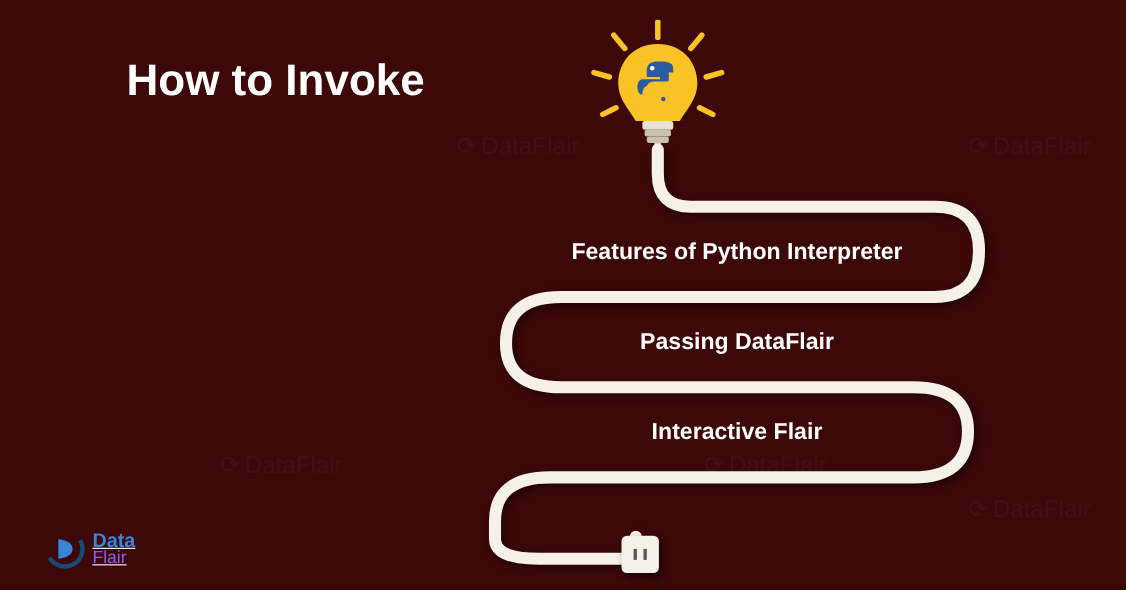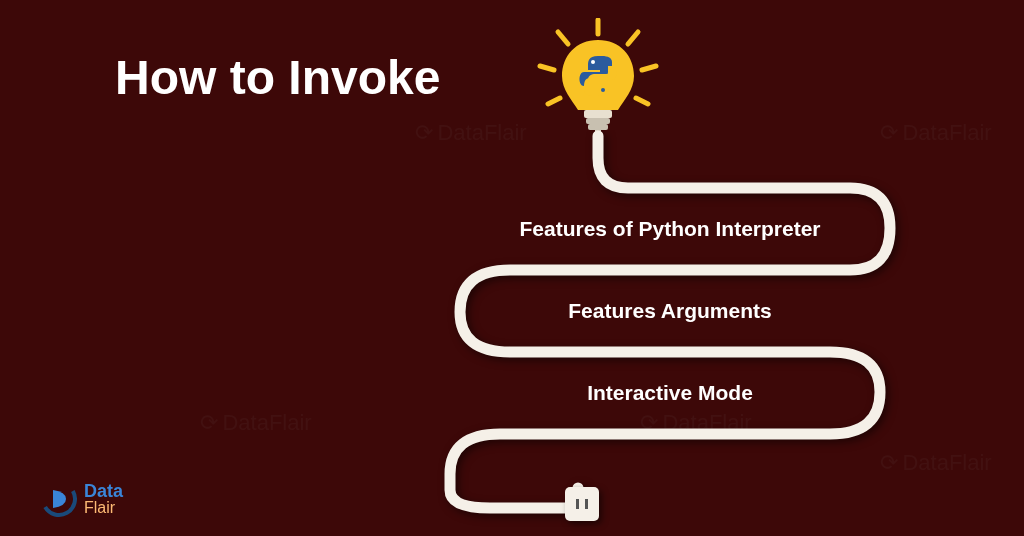--- a/index.html
+++ b/index.html
@@ -9,21 +9,21 @@
     background: #3d0808;
     font-family: Arial, Helvetica, sans-serif;
     position: relative;
     overflow: hidden;
   }
   .title {
     position: absolute;
     top: 48px;
     left: 115px;
     color: #fff;
-    font-size: 48px;
+    font-size: 40px;
     font-weight: 700;
     line-height: 1.25;
     text-align: center;
   }
   .bulb {
     position: absolute;
     top: 18px;
     left: 528px;
     width: 140px;
     height: 140px;
@@ -76,23 +76,24 @@
     bottom: 18px;
     left: 40px;
     display: flex;
     align-items: center;
     gap: 6px;
   }
   .logo-text {
     color: #fff;
     font-size: 18px;
     line-height: 1;
+    text-decoration: underline;
   }
   .logo-text .l1 { color: #3a85d8; font-weight: 700; }
-  .logo-text .l2 { color: #fdba74; font-weight: 400; font-size: 16px; }
+  .logo-text .l2 { color: #8b5cf6; font-weight: 400; font-size: 16px; }
   .watermark {
     position: absolute;
     opacity: 0.06;
     font-size: 22px;
     color: #999;
     display: flex;
     align-items: center;
     gap: 4px;
   }
   .wm1 { top: 120px; left: 415px; }
@@ -177,24 +178,24 @@
            Q 20 378 60 378
            L 148 378
            L 148 358" fill="none" stroke="#f5f0e8" stroke-width="11" stroke-linecap="round" style="filter: drop-shadow(3px 3px 4px rgba(0,0,0,0.5));"></path>
 </svg>
 
 <div class="items">
   <div class="item">
       <span>Features of Python Interpreter</span>
     </div>
   <div class="item">
-      <span>Features Arguments</span>
+      <span>Passing DataFlair</span>
     </div>
   <div class="item">
-      <span>Interactive Mode</span>
+      <span>Interactive Flair</span>
     </div>
 </div>
 
 <div class="socket"></div>
 
 <div class="logo">
   <svg width="38" height="38" viewBox="0 0 38 38">
     <circle cx="19" cy="19" r="16" fill="none" stroke="#1a4a7a" stroke-width="4" stroke-dasharray="50 100" transform="rotate(-30 19 19)"></circle>
     <path d="M13 10 L13 28 Q26 26 26 19 Q26 12 13 10 Z" fill="#3a85d8"></path>
   </svg>

